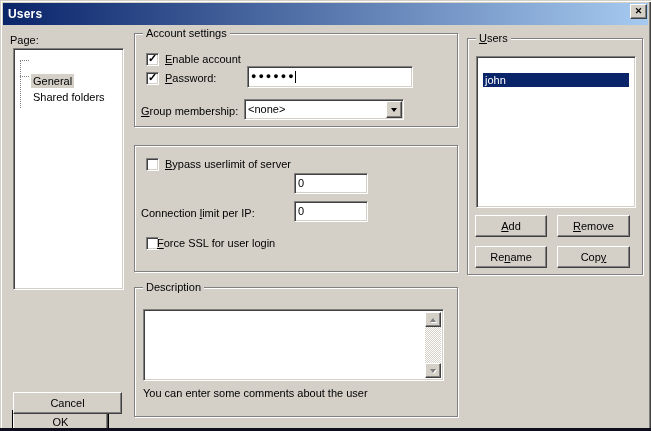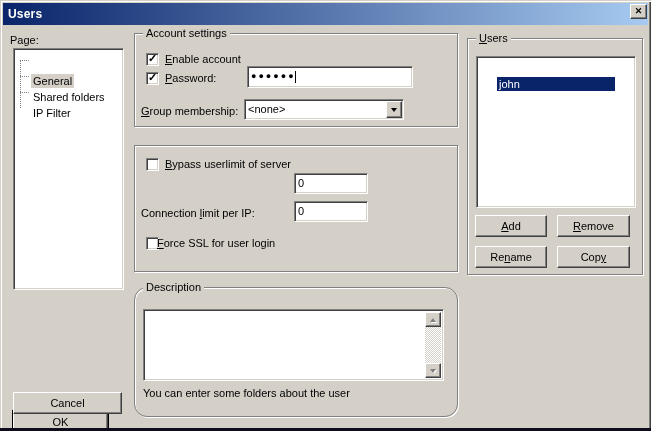--- a/index.html
+++ b/index.html
@@ -109,24 +109,20 @@
   <div class="abs sunken" style="left:13px; top:48px; width:111px; height:242px;">
     <div class="tree">
       <div class="tree-row">
         <span class="tree-stub"></span>
         <span class="tree-label sel">General</span>
       </div>
       <div class="tree-row">
         <span class="tree-stub"></span>
         <span class="tree-label">Shared folders</span>
       </div>
-      <div class="tree-row">
-        <span class="tree-stub"></span>
-        <span class="tree-label">IP Filter</span>
-      </div>
     </div>
   </div>
 
   <div class="abs etched" style="left:134px; top:33px; width:324px; height:94px;">
     <span class="group-title">Account settings</span>
 
     <span class="checkbox checked" style="left:11px; top:19px;"></span>
     <span class="cb-label" style="left:30px; top:19px;"><span></span><span class="u">E</span><span>nable account</span></span>
 
     <span class="checkbox checked" style="left:11px; top:38px;"></span>
@@ -155,41 +151,41 @@
 
     <span class="cb-label" style="left:6px; top:61px;"><span>Connection </span><span class="u">l</span><span>imit per IP:</span></span>
     <div class="sunken textfield" style="position:absolute; left:159px; top:55px; width:74px; height:21px;">
       <span>0</span>
     </div>
 
     <span class="checkbox" style="left:11px; top:91px;"></span>
     <span class="cb-label" style="left:22px; top:91px;"><span></span><span class="u">F</span><span>orce SSL for user login</span></span>
   </div>
 
-  <div class="abs etched" style="left:134px; top:287px; width:324px; height:130px;border-radius:13px;">
+  <div class="abs etched" style="left:134px; top:287px; width:324px; height:130px;">
     <span class="group-title">Description</span>
     <div class="sunken" style="position:absolute; left:8px; top:21px; width:301px; height:72px;">
       <span style="position:absolute; left:3px; top:3px;"></span>
       <div class="vscroll">
         <span class="sb-btn sb-up">
             <span class="tri-up"></span>
           </span>
         <span class="sb-btn sb-down">
             <span class="tri-dn"></span>
           </span>
       </div>
     </div>
-    <span style="position:absolute; left:8px; top:99px;">You can enter some folders about the user</span>
+    <span style="position:absolute; left:8px; top:99px;">You can enter some comments about the user</span>
   </div>
 
   <div class="abs etched" style="left:467px; top:38px; width:176px; height:237px;">
     <span class="group-title"><span></span><span class="u">U</span><span>sers</span></span>
 
     <div class="sunken" style="position:absolute; left:8px; top:17px; width:160px; height:152px;">
-      <div style="padding:20px;">
+      <div style="padding:6px;margin-top:10px;">
         <div class="user-row sel">john</div>
       </div>
     </div>
 
     <div class="btn" style="position:absolute; left:7px; top:176px; width:72px; height:22px;">
         <span><span></span><span class="u">A</span><span>dd</span></span>
       </div>
     <div class="btn" style="position:absolute; left:89px; top:176px; width:73px; height:22px;">
         <span><span></span><span class="u">R</span><span>emove</span></span>
       </div>

